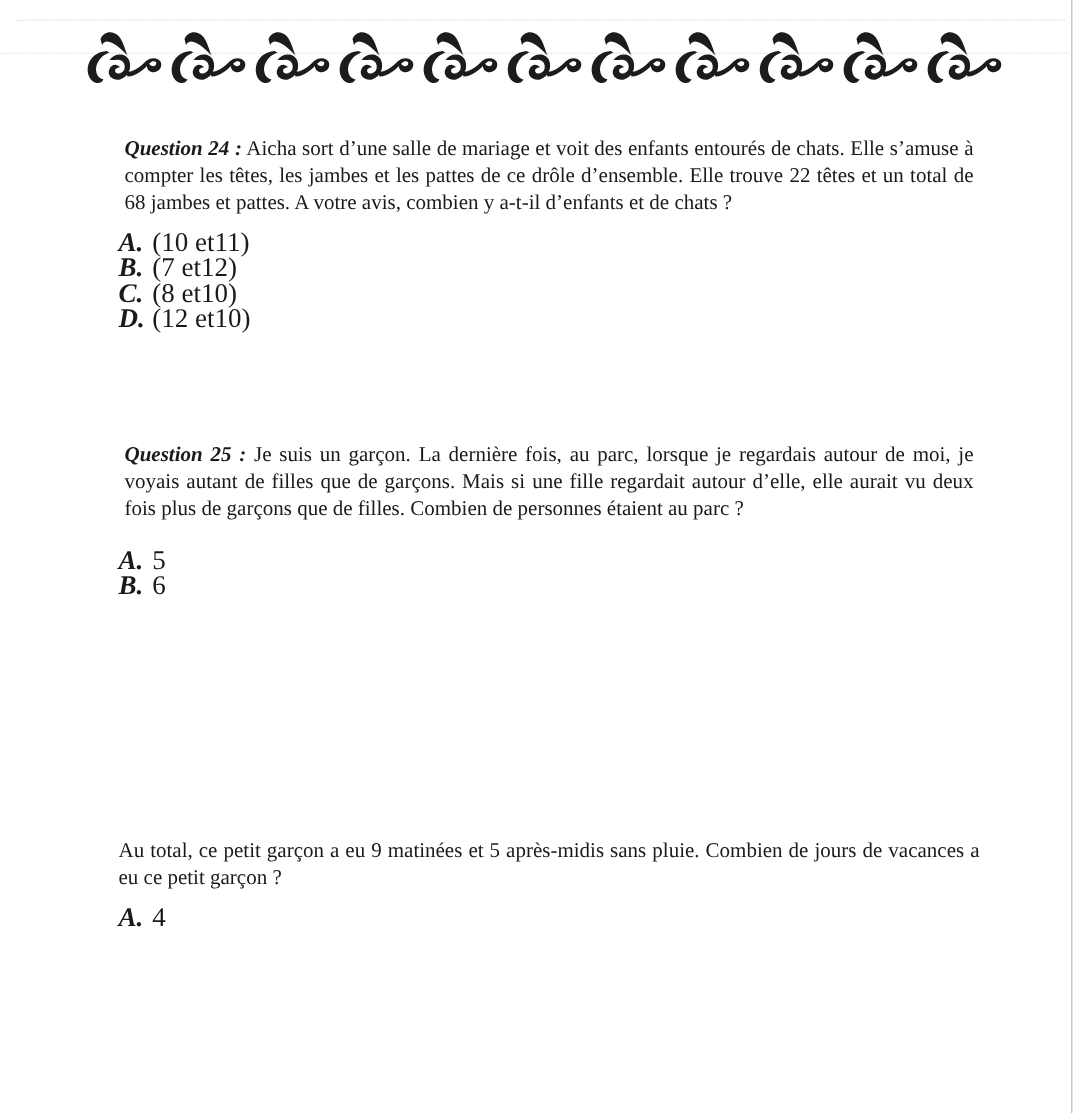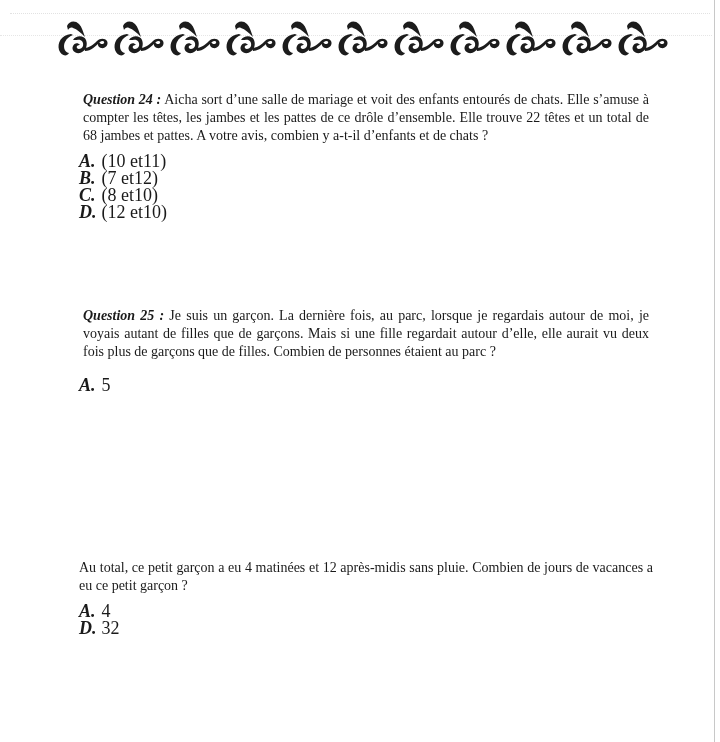--- a/index.html
+++ b/index.html
@@ -80,21 +80,21 @@
       line-height: 17px;
       font-size: 18px;
     }
     .opt-letter {
       font-weight: bold;
       font-style: italic;
       display: inline-block;
       width: 18px;
     }
     #q24 { top: 87px; }
-    #q25 { top: 303px; }
+    #q25 { top: 291px; }
     #q26 { top: 553px; }
     #q25 .options { margin-top: 16px; }
   </style>
 </head>
 <body>
 
 <div class="page-edge"></div>
 <div class="top-dots"></div>
 <div class="mid-dots"></div>
 
@@ -174,22 +174,22 @@
     <li><span class="opt-letter">B.</span> <span>(7 et12)</span></li>
     <li><span class="opt-letter">C.</span> <span>(8 et10)</span></li>
     <li><span class="opt-letter">D.</span> <span>(12 et10)</span></li>
   </ul>
 </section>
 
 <section class="question" id="q25">
   <p class="q-text"><span class="q-label">Question 25 :</span><span> Je suis un garçon. La dernière fois, au parc, lorsque je regardais autour de moi, je voyais autant de filles que de garçons. Mais si une fille regardait autour d’elle, elle aurait vu deux fois plus de garçons que de filles. Combien de personnes étaient au parc ?</span></p>
   <ul class="options">
     <li><span class="opt-letter">A.</span> <span>5</span></li>
+    <li><span class="opt-letter">B.</span> <span>6</span></li>
   </ul>
 </section>
 
 <section class="question" id="q26">
-  <p class="q-text q-extra">Au total, ce petit garçon a eu 4 matinées et 12 après-midis sans pluie. Combien de jours de vacances a eu ce petit garçon ?</p>
+  <p class="q-text q-extra">Au total, ce petit garçon a eu 9 matinées et 5 après-midis sans pluie. Combien de jours de vacances a eu ce petit garçon ?</p>
   <ul class="options">
     <li><span class="opt-letter">A.</span> <span>4</span></li>
-    <li><span class="opt-letter">D.</span> <span>32</span></li>
   </ul>
 </section>
 
 </body></html>

